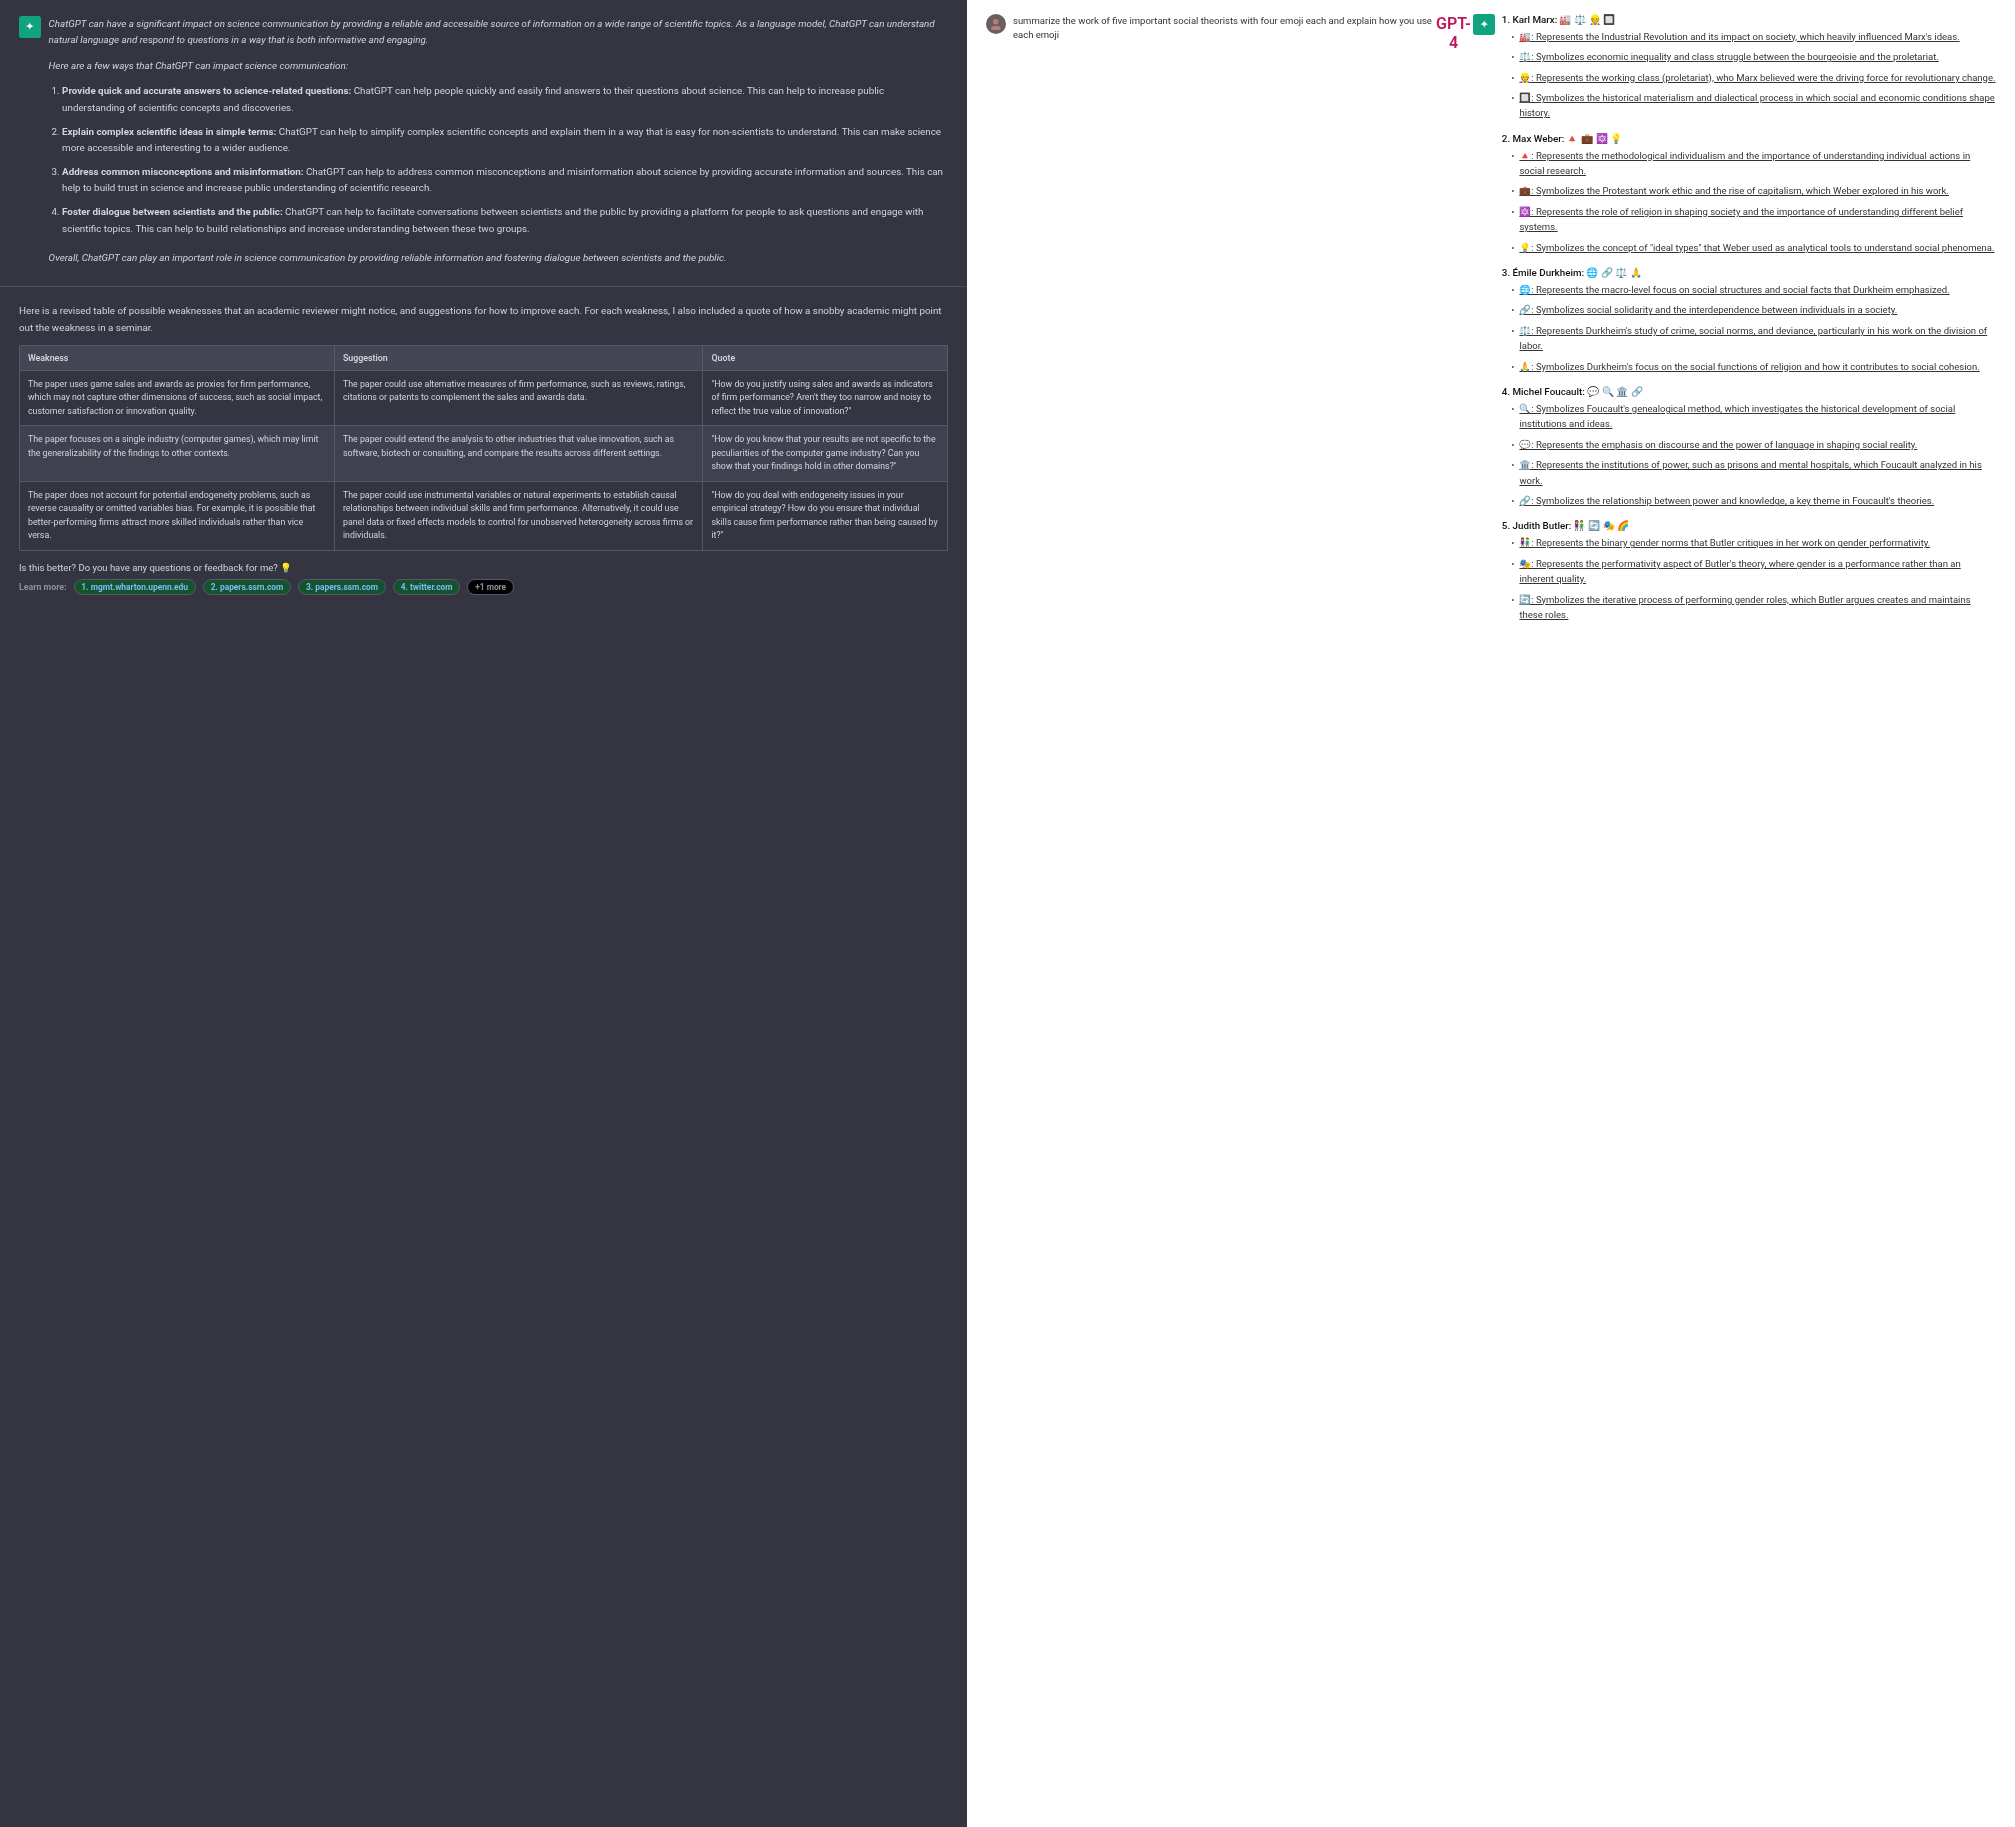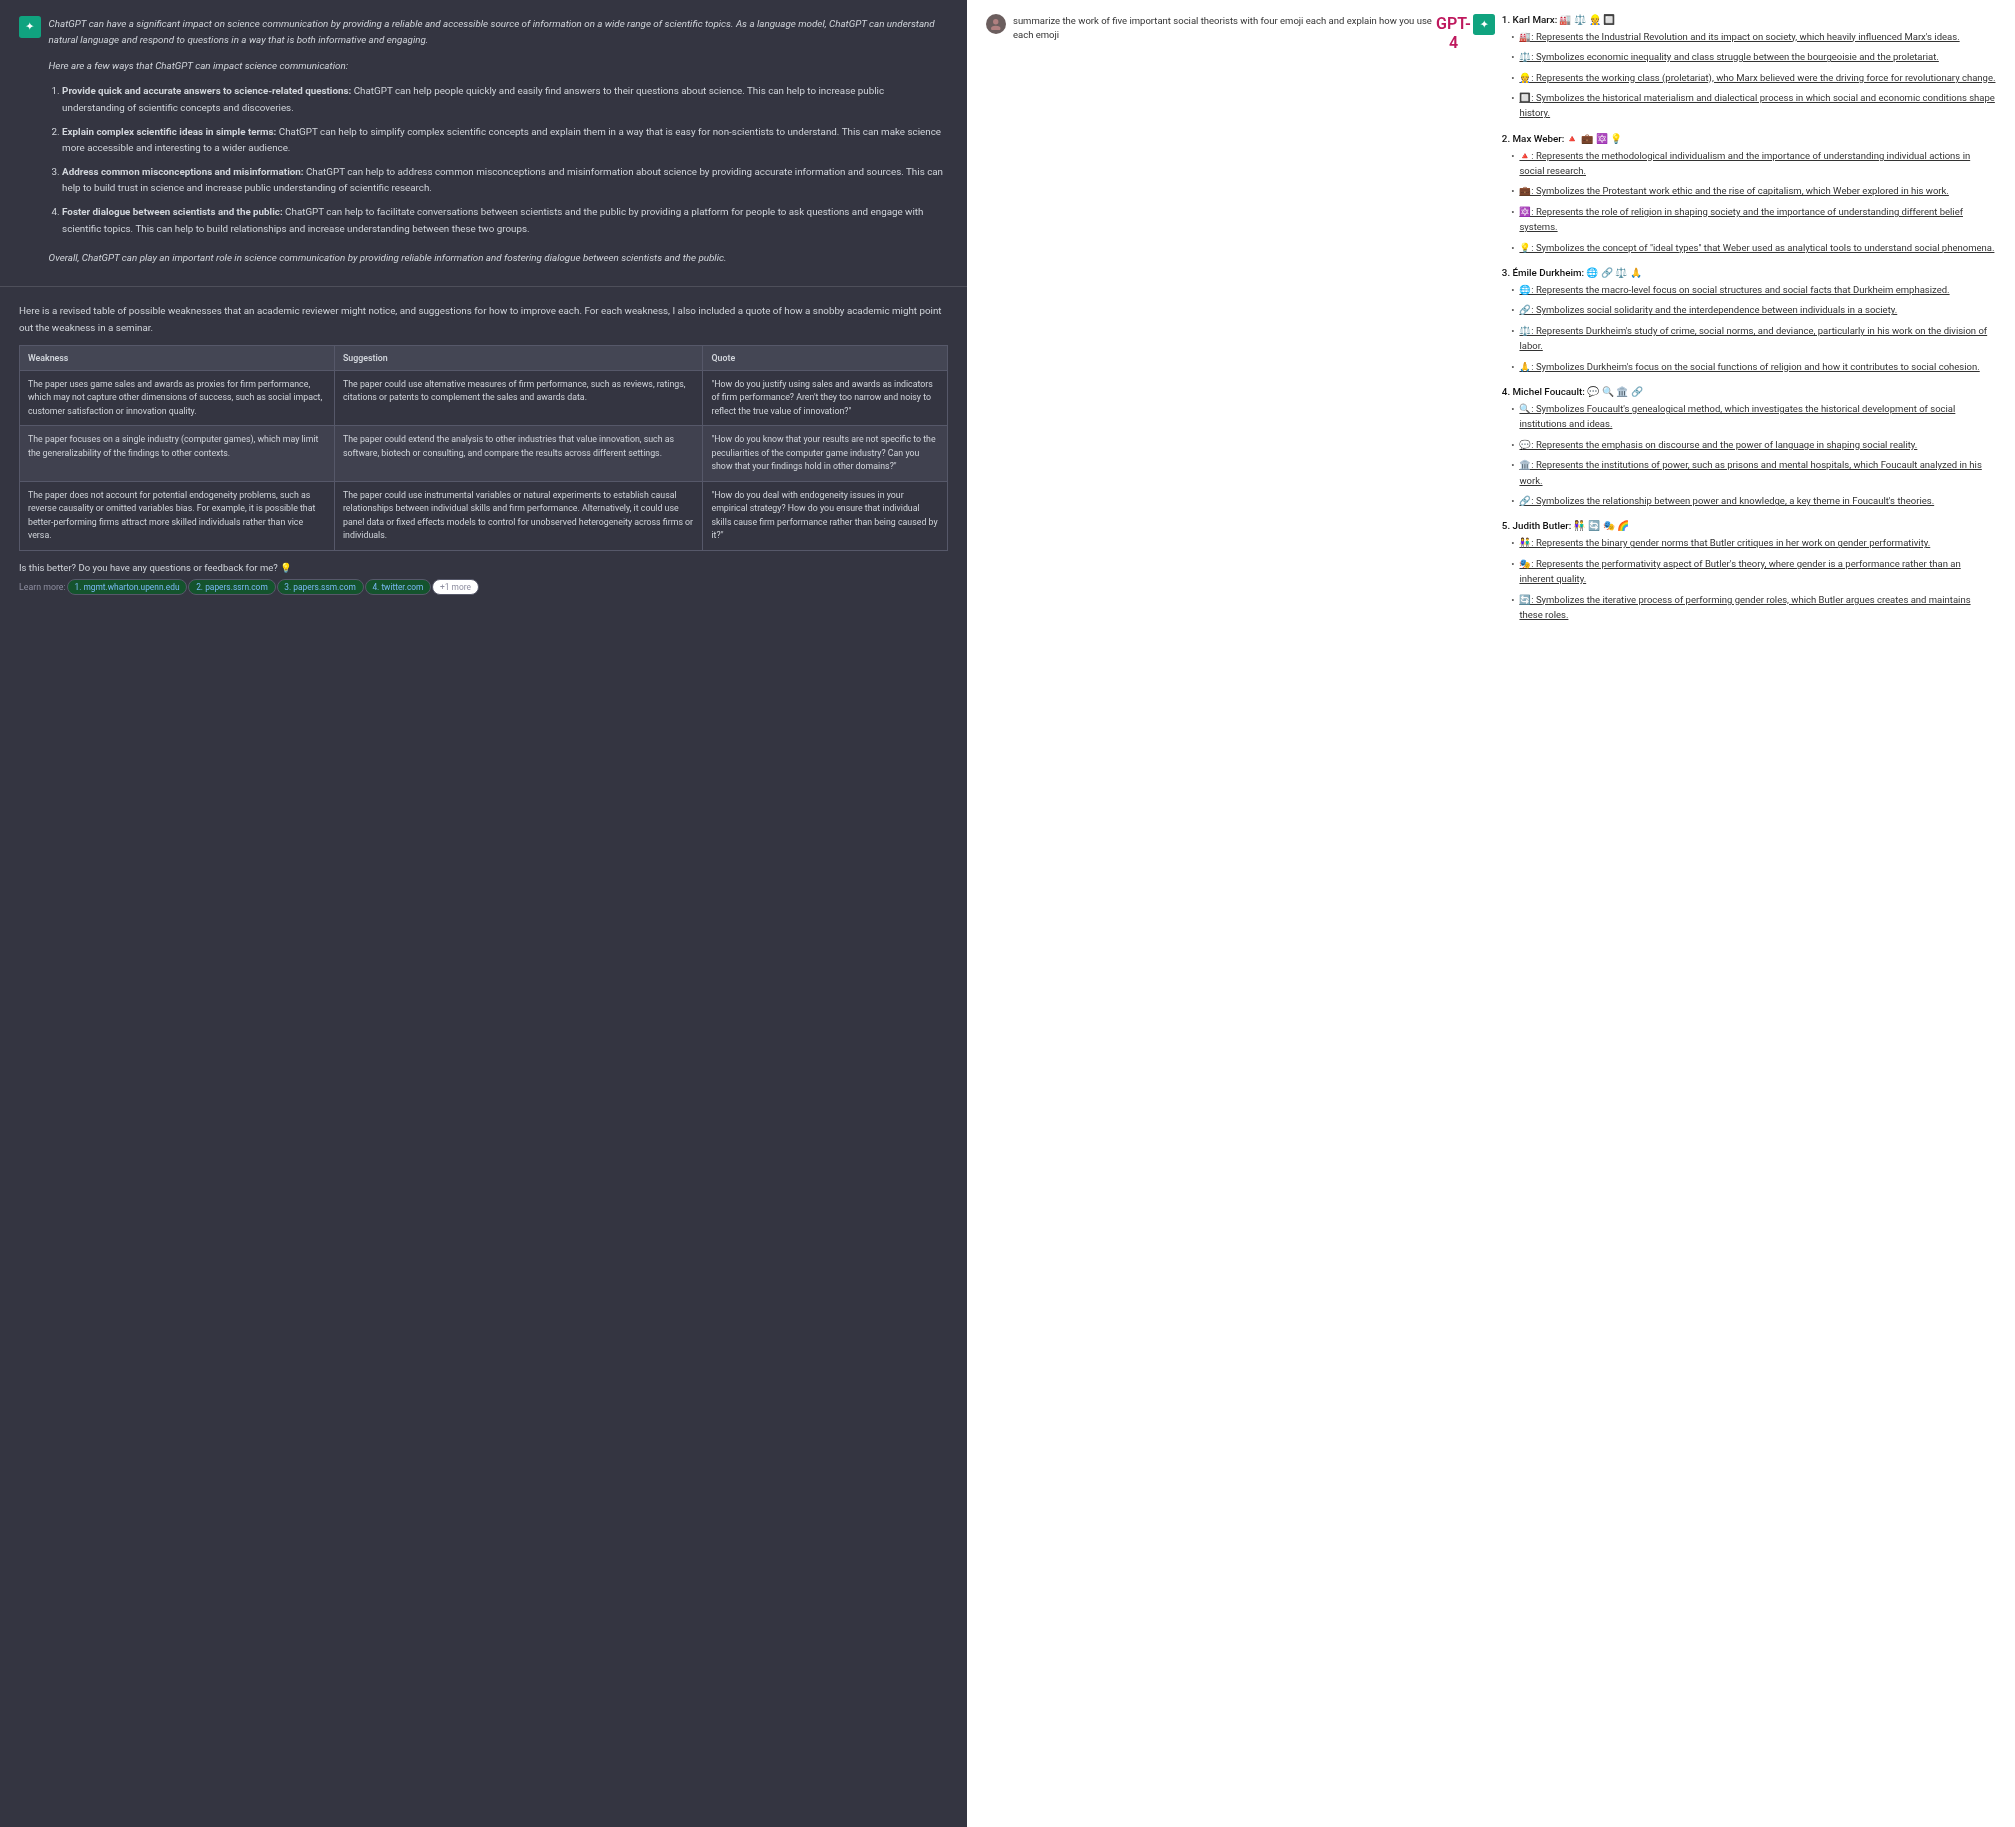--- a/index.html
+++ b/index.html
@@ -119,43 +119,44 @@
 
     .bottom-question {
       color: #d1d5db;
       font-size: 9.5px;
       margin-bottom: 6.8px;
     }
 
     .learn-more {
       display: flex;
       align-items: center;
-      gap: 1px;
+      gap: 7px;
       flex-wrap: wrap;
+      font-weight: bold;
     }
 
     .learn-more-label {
       color: #8e8ea0;
       font-size: 8.8px;
       white-space: nowrap;
     }
 
     .learn-more-link {
       background: #14532d;
       border: 0.7px solid #565869;
       border-radius: 8px;
       padding: 2px 6.8px;
       font-size: 8.4px;
       color: #7ab9f5;
       cursor: pointer;
       white-space: nowrap;
     }
 
     .more-badge {
-      background: #ffffff;
+      background: #000000;
       border: 0.7px solid #565869;
       border-radius: 8px;
       padding: 2px 6.8px;
       font-size: 8.4px;
       color: #8e8ea0;
       cursor: pointer;
     }
 
     
     .right-panel {

